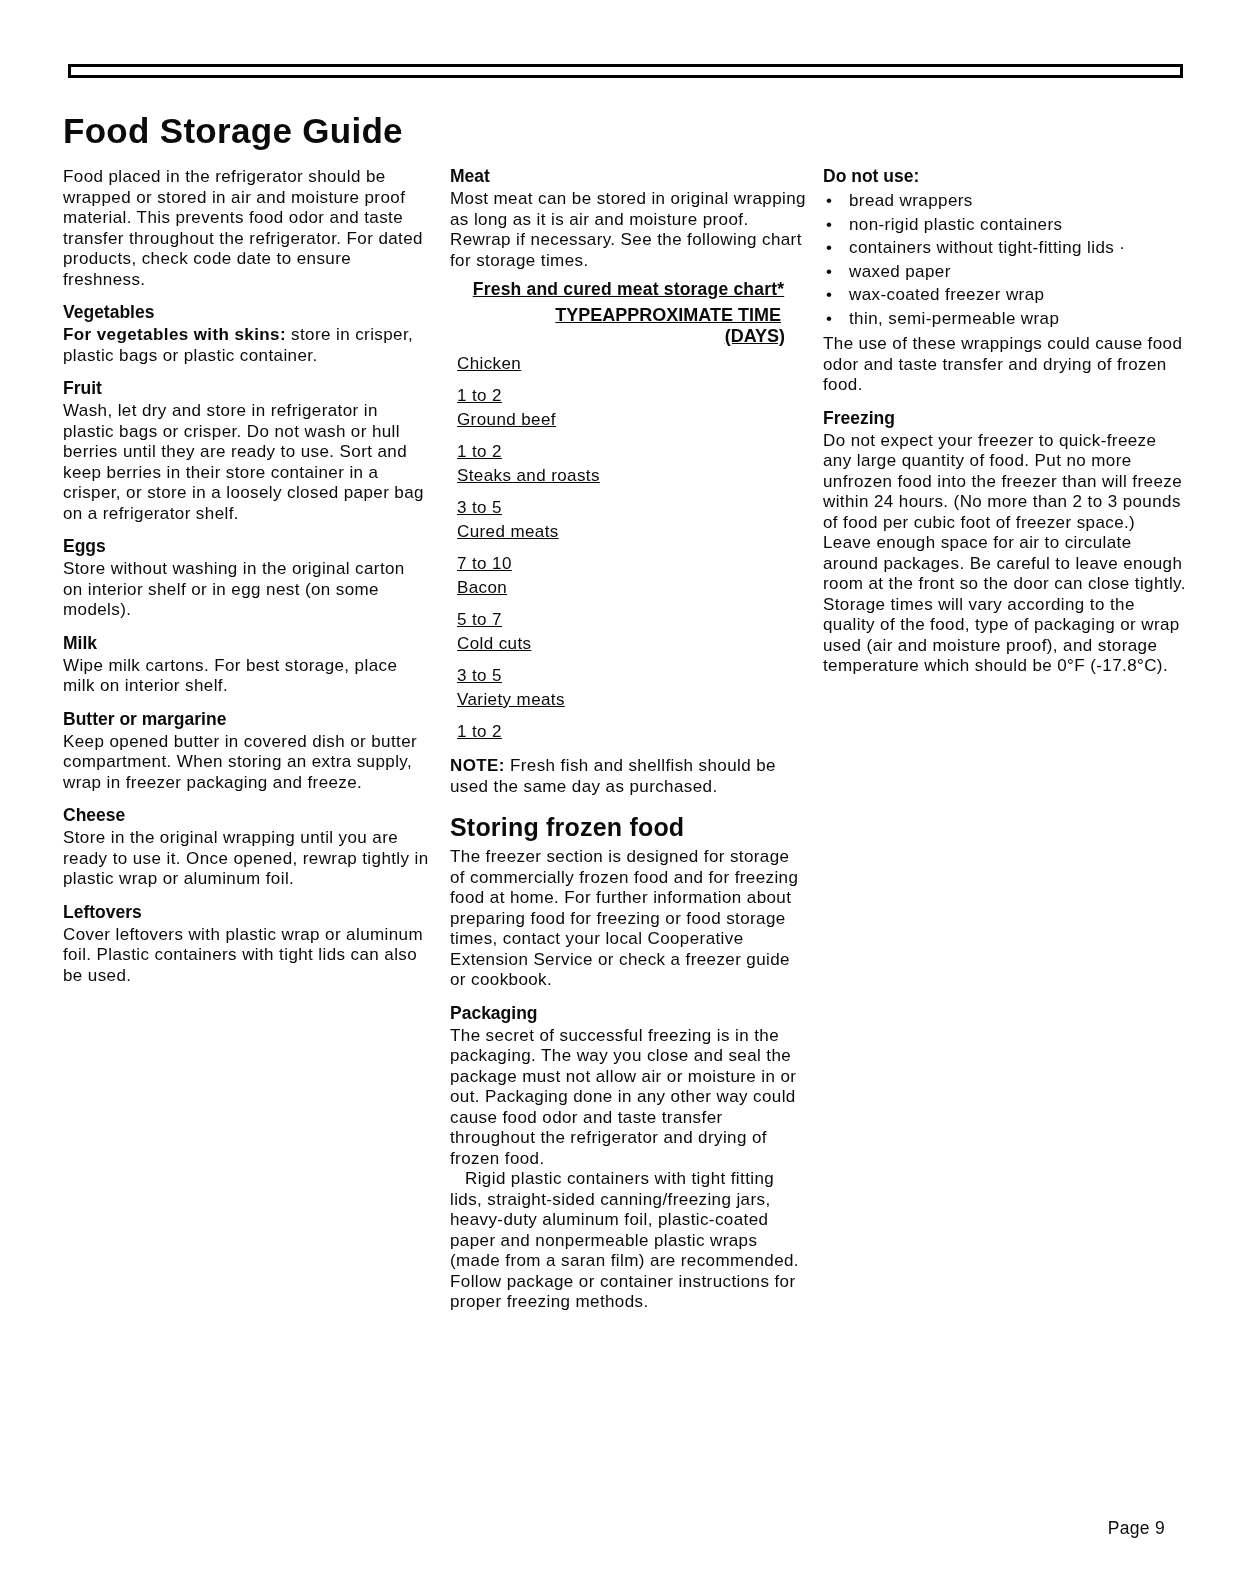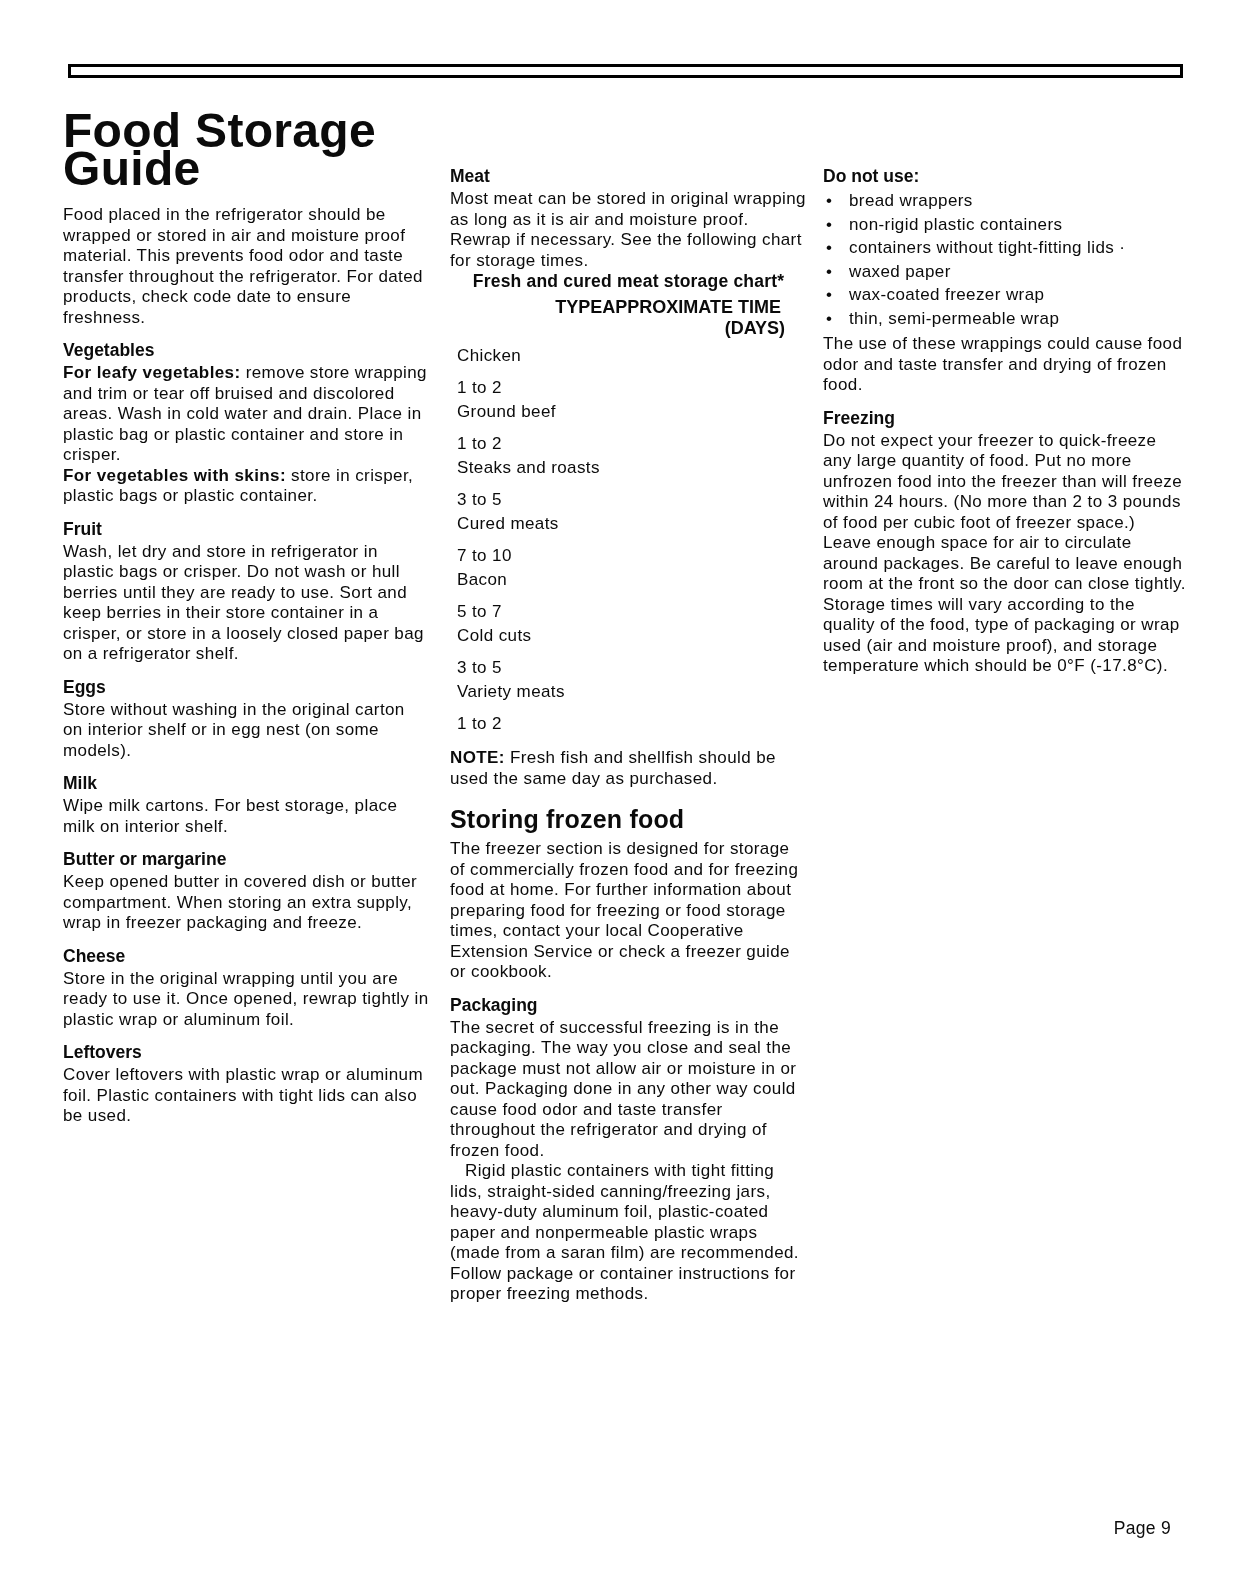--- a/index.html
+++ b/index.html
@@ -10,63 +10,62 @@
   .top-rule {
     position:absolute; left:68px; top:64px; width:1109px; height:8px;
     border:3px solid #000; background:#fff;
   }
   .content { position:absolute; left:63px; top:112px; display:flex; }
   .col1 { width:366px; margin-right:21px; }
   .col2 { width:357px; margin-right:16px; }
   .col3 { width:364px; }
   .col2, .col3 { padding-top:55px; }
 
-  h1 { font-size:48px; line-height:38px; margin:0 0 17px 0; letter-spacing:0.3px; font-weight:bold; }
+  h1 { font-size:35px; line-height:38px; margin:0 0 17px 0; letter-spacing:0.3px; font-weight:bold; }
   h2 { font-size:25px; line-height:26px; margin:0 0 7px 0; letter-spacing:0.2px; font-weight:bold; }
   h3 { font-size:17.5px; line-height:19px; margin:13px 0 3px 0; font-weight:bold; }
   .first-h3 { margin-top:0; }
   p  { font-size:17px; line-height:20.5px; margin:0; letter-spacing:0.4px; }
   .b { font-weight:bold; }
 
   
-  .chart { margin-top:0; }
+  .chart { margin-top:8px;text-decoration:underline; }
   .chart-title { font-size:17.5px; font-weight:bold; text-align:center; letter-spacing:0.2px; margin-bottom:5px; }
   .chart-head { display:flex; justify-content:flex-end; font-size:18px; font-weight:bold; line-height:21px; padding-right:26px; }
   .chart-head2 { text-align:right; font-size:18px; font-weight:bold; line-height:21px; padding-right:22px; }
   .chart-rows { margin-top:5px; }
   .crow { display:flex; align-items:baseline; font-size:17px; line-height:24.5px; letter-spacing:0.4px;flex-direction:column; }
   .dots { flex:1; border-bottom:2.8px dotted #1a1a1a; margin:0 46px 5px 7px; }
   .cval { min-width:58px; text-align:left; padding-right:28px; white-space:nowrap; }
   .footnote { margin-top:9px; padding-left:9px; text-indent:-9px; }
   .fn-mark { font-size:14px; vertical-align:4px; }
   .note { margin-top:12px; }
 
   
   ul.plain { list-style:none; margin:2px 0 0 0; padding:0; }
   ul.plain li { position:relative; padding-left:26px; font-size:17px; line-height:23.5px; letter-spacing:0.4px; }
   .bullet { position:absolute; left:3px; top:0; }
   .outro { margin-top:4px; }
   .indent-first { text-indent:15px; }
 
-  .page-number { position:absolute; top:1518px; right:73px; font-size:17.5px; letter-spacing:0.3px; }
+  .page-number { position:absolute; top:1518px; right:79px; font-size:17.5px; letter-spacing:0.3px; }
 </style>
 </head>
 <body>
 
 <div class="page">
   <div class="top-rule"></div>
 
   <div class="content">
 
     <div class="col1">
       <h1>Food Storage Guide</h1>
       <p>Food placed in the refrigerator should be wrapped or stored in air and moisture proof material. This prevents food odor and taste transfer throughout the refrigerator. For dated products, check code date to ensure freshness.</p>
 
       <h3>Vegetables</h3>
-      <p><span class="b">For leafy vegetables:</span> <span>remove store wrapping and trim or tear off bruised and discolored areas. Wash in cold water and drain. Place in plastic bag or plastic container and store in crisper.</span></p>
       <p><span class="b">For vegetables with skins:</span> <span>store in crisper, plastic bags or plastic container.</span></p>
 
       <h3>Fruit</h3>
       <p>Wash, let dry and store in refrigerator in plastic bags or crisper. Do not wash or hull berries until they are ready to use. Sort and keep berries in their store container in a crisper, or store in a loosely closed paper bag on a refrigerator shelf.</p>
 
       <h3>Eggs</h3>
       <p>Store without washing in the original carton on interior shelf or in egg nest (on some models).</p>
 
       <h3>Milk</h3>
       <p>Wipe milk cartons. For best storage, place milk on interior shelf.</p>

